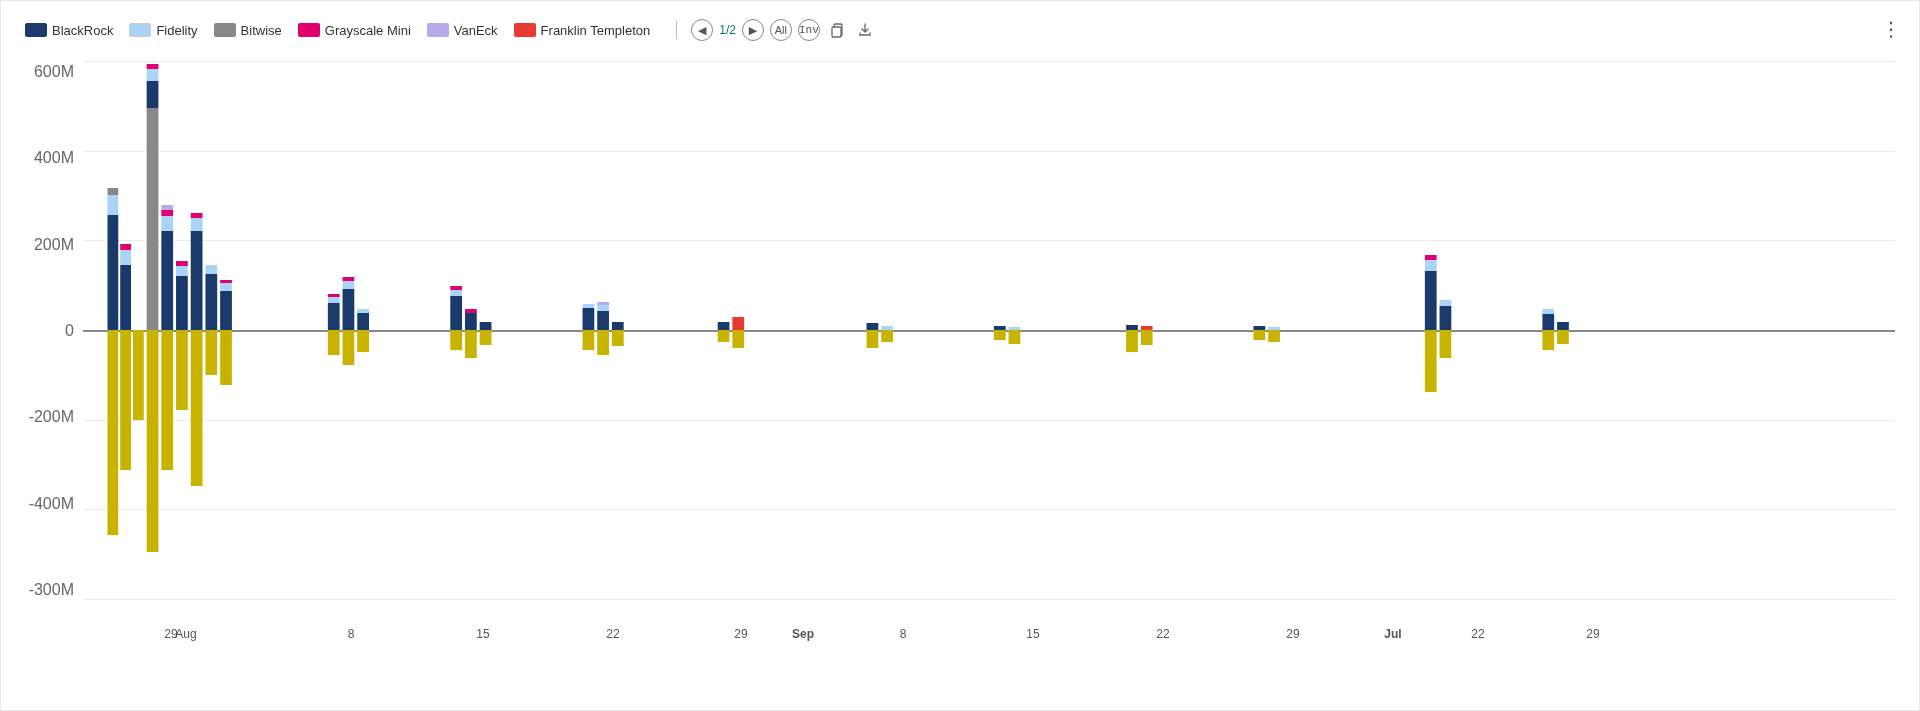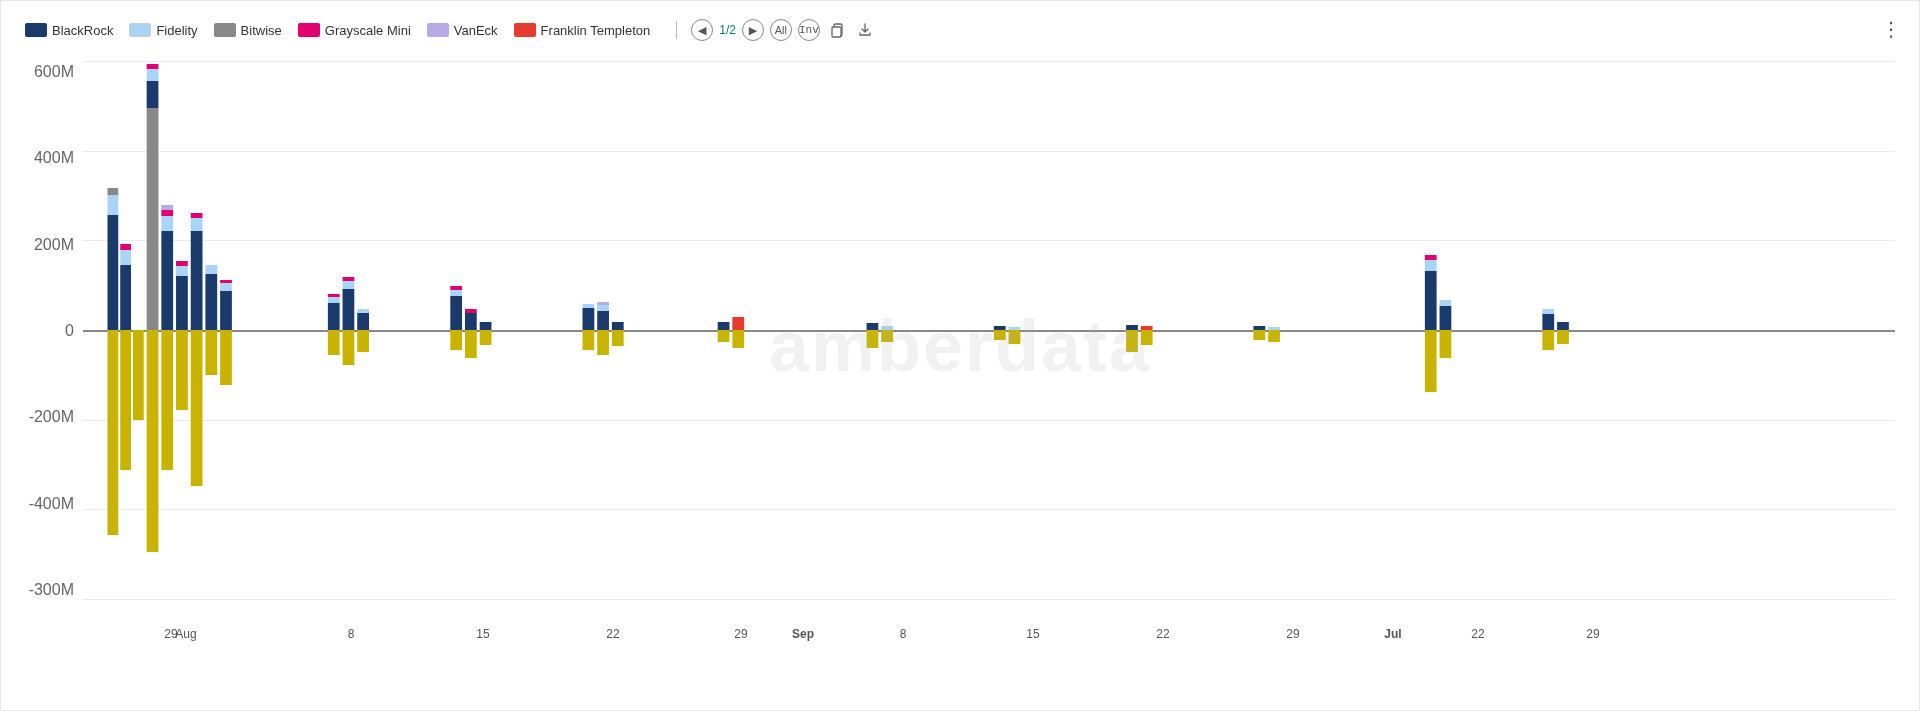--- a/index.html
+++ b/index.html
@@ -229,21 +229,20 @@
           <path d="M8 2v8M5 7l3 3 3-3" stroke="#666" stroke-width="1.3" fill="none" stroke-linecap="round" stroke-linejoin="round"></path>
         </svg>
       </div>
     </div>
   </div>
 
   <div class="more-btn">⋮</div>
 
   <div class="chart-area">
 
-    <div class="watermark">amberdata</div>
 
     <div class="y-axis">
       <span class="y-label">600M</span>
       <span class="y-label">400M</span>
       <span class="y-label">200M</span>
       <span class="y-label">0</span>
       <span class="y-label">-200M</span>
       <span class="y-label">-400M</span>
       <span class="y-label">-300M</span>
     </div>

